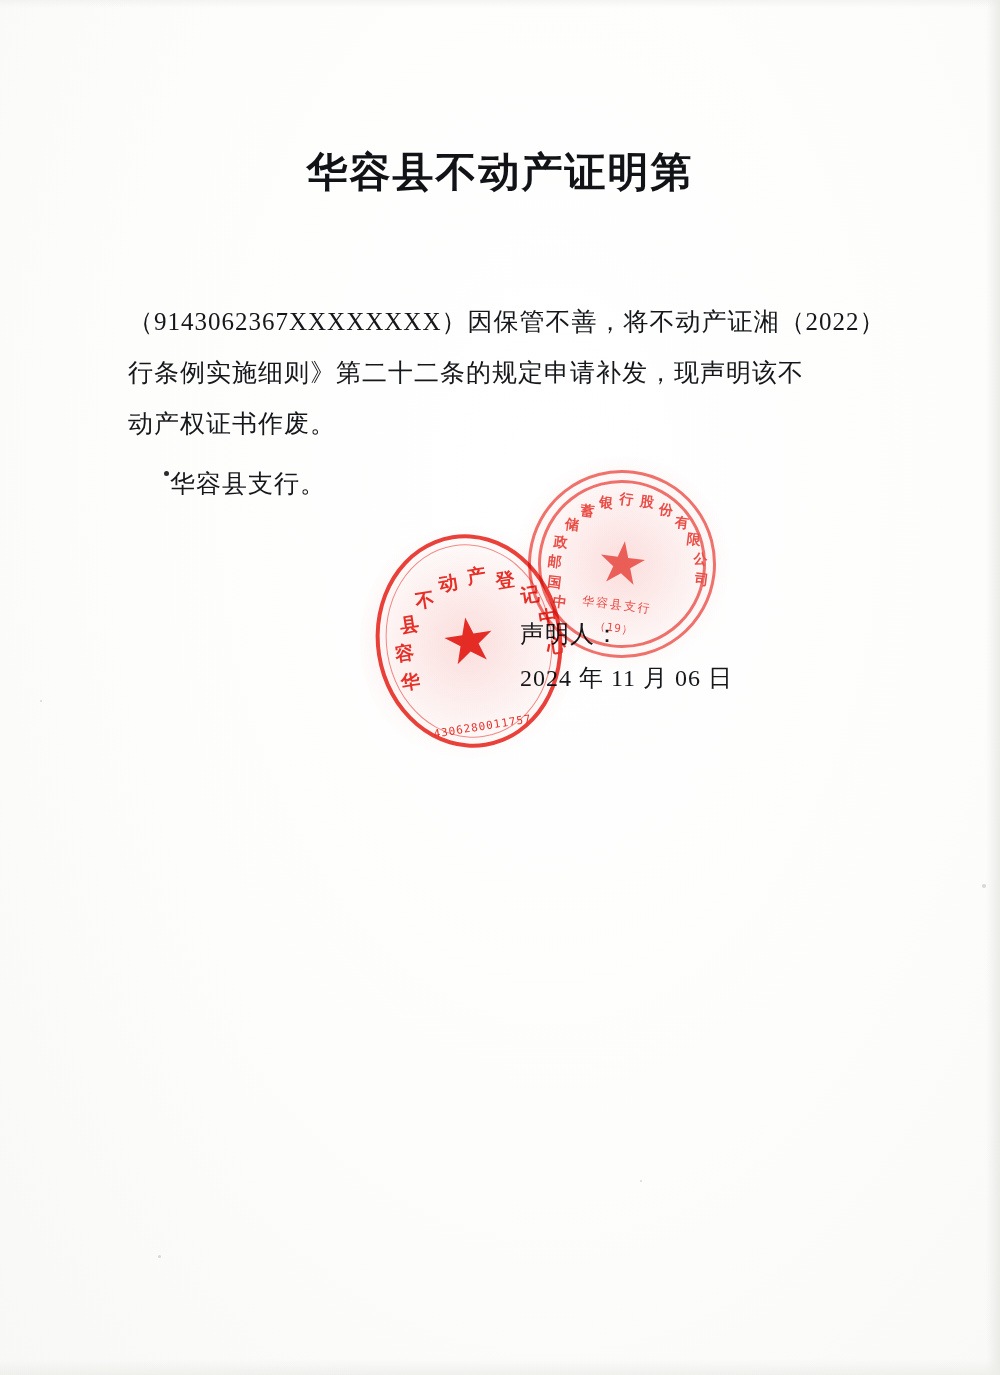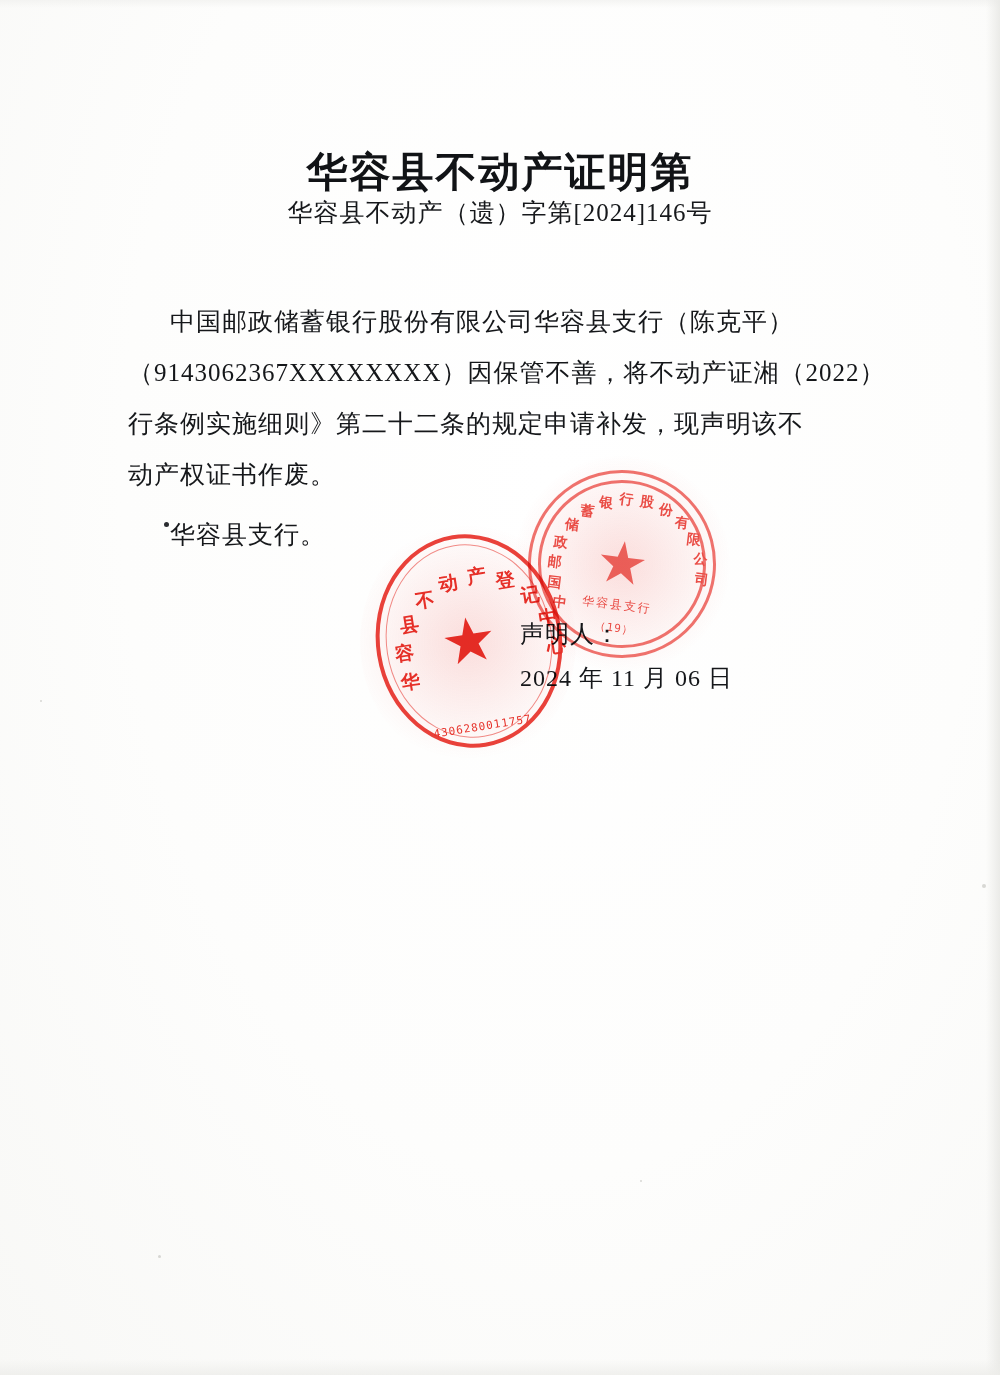--- a/index.html
+++ b/index.html
@@ -205,24 +205,22 @@
   <div class="scan-edge-right"></div>
   <div class="scan-edge-bottom"></div>
 
   <div class="speck" style="left:158px; top:1255px; width:3px; height:3px;"></div>
   <div class="speck" style="left:982px; top:884px; width:4px; height:4px;"></div>
   <div class="speck" style="left:40px; top:700px; width:2px; height:2px;"></div>
   <div class="speck" style="left:640px; top:1180px; width:2px; height:2px;"></div>
 
   <h1 class="doc-title">华容县不动产证明第</h1>
 
-  <div class="doc-subtitle">华容县不动产（遗）字第[2024]146号</div>
 
   <div class="body-block">
-    <div class="body-line indent">中国邮政储蓄银行股份有限公司华容县支行（陈克平）</div>
     <div class="body-line">（9143062367XXXXXXXX）因保管不善，将不动产证湘（2022）</div>
     <div class="body-line">行条例实施细则》第二十二条的规定申请补发，现声明该不</div>
     <div class="body-line">动产权证书作废。</div>
 
     <div class="closing">
       <span class="ink-dot"></span>
       <span>华容县支行。</span>
     </div>
   </div>
 

